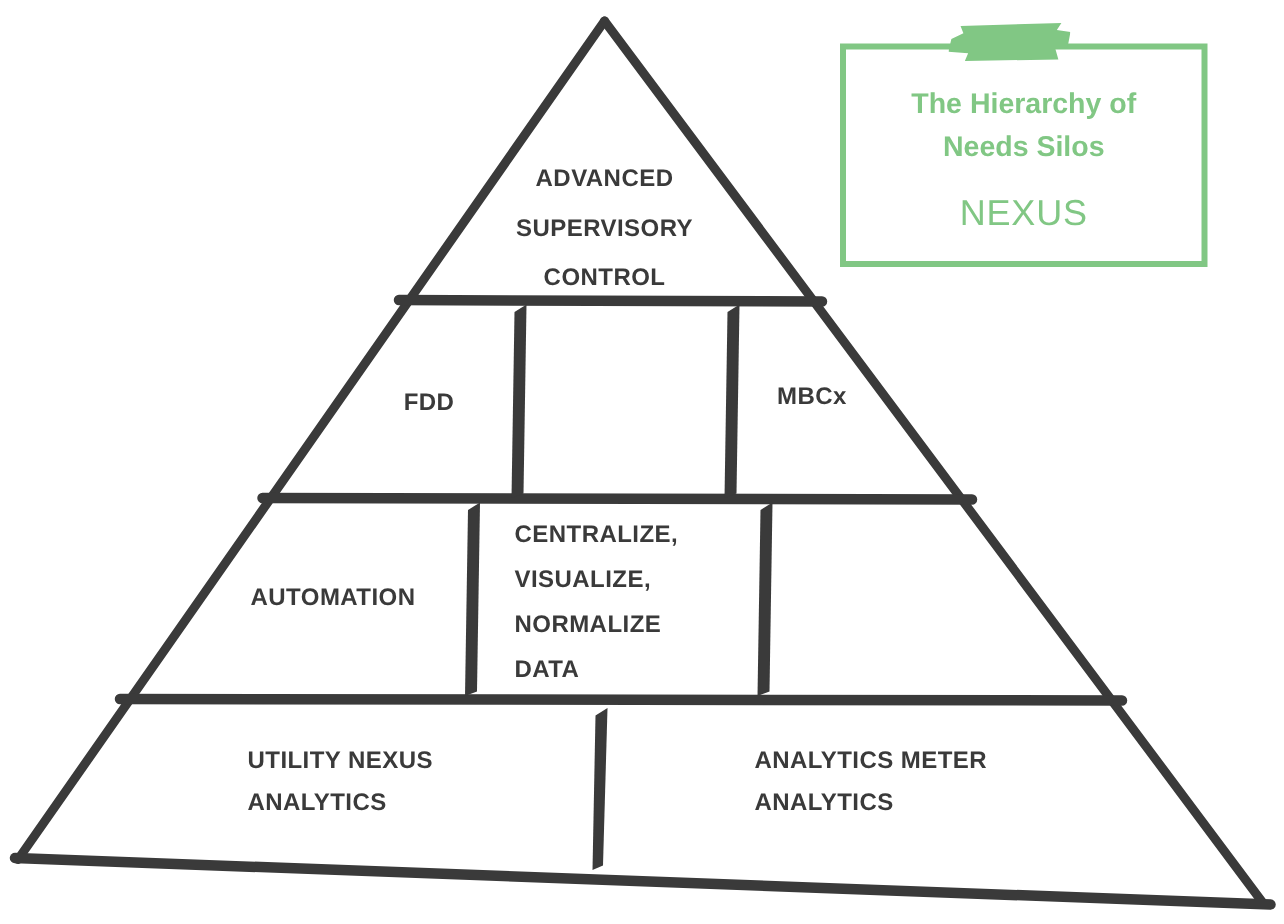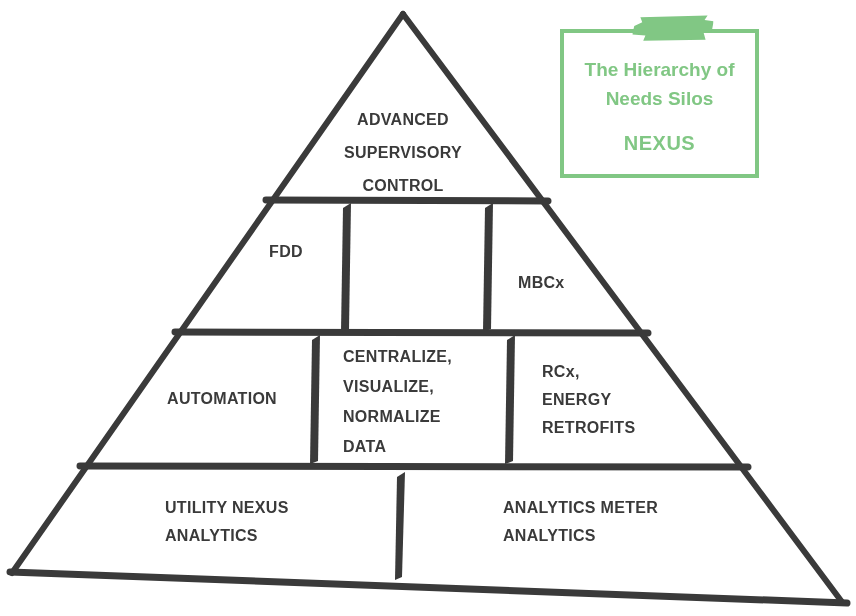--- a/index.html
+++ b/index.html
@@ -25,48 +25,48 @@
     position: absolute;
     font-weight: bold;
     color: var(--text);
     font-size: 16px;
     line-height: 28px;
     letter-spacing: 0.3px;
     white-space: pre-line;
   }
   .center-x { transform: translateX(-50%); text-align: center; }
   .lbl-level1 { left: 403px; top: 103px; line-height: 33px; }
-  .lbl-fdd { left: 286px; top: 238px; }
+  .lbl-fdd { left: 286px; top: 255px; }
   .lbl-enhance { left: 369px; top: 234px; line-height: 30px; }
-  .lbl-mbcx { left: 518px; top: 251px; margin-top: 18px; }
+  .lbl-mbcx { left: 518px; top: 251px; }
   .lbl-automation { left: 222px; top: 385px; }
   .lbl-centralize { left: 343px; top: 342px; line-height: 30px; }
   .lbl-rcx { left: 542px; top: 358px; }
   .lbl-utility { left: 165px; top: 494px; }
   .lbl-interval { left: 503px; top: 494px; }
   .legend-box {
     position: absolute;
     left: 560px; top: 29px;
-    width: 199px; height: 149px;
+    width: 245px; height: 149px;
     border: 4px solid var(--green);
     background: var(--background);
     text-align: center;
     padding-top: 22px;
   }
   .legend-title {
     color: var(--green);
     font-weight: bold;
     font-size: 19px;
     line-height: 29px;
     white-space: pre-line;
   }
   .legend-brand {
     color: var(--green);
-    font-weight: bold;
-    font-size: 20px;
+    font-weight: normal;
+    font-size: 24px;
     line-height: 28px;
     margin-top: 16px;
     letter-spacing: 0.5px;
   }
   .tape {
     position: absolute;
     left: 632px; top: 15px;
     width: 82px; height: 28px;
     background: var(--green);
     transform: rotate(-3deg);
@@ -101,23 +101,20 @@
 CONTROL</div>
 
   <div class="lbl center-x lbl-fdd">FDD</div>
   <div class="lbl lbl-mbcx">MBCx</div>
 
   <div class="lbl center-x lbl-automation">AUTOMATION</div>
   <div class="lbl lbl-centralize">CENTRALIZE,
 VISUALIZE,
 NORMALIZE
 DATA</div>
-  <div class="lbl lbl-rcx">RCx,
-ENERGY
-RETROFITS</div>
 
   <div class="lbl lbl-utility">UTILITY NEXUS
 ANALYTICS</div>
   <div class="lbl lbl-interval">ANALYTICS METER
 ANALYTICS</div>
 
   <div class="tape"></div>
   <div class="legend-box">
     <div class="legend-title">The Hierarchy of
 Needs Silos</div>

